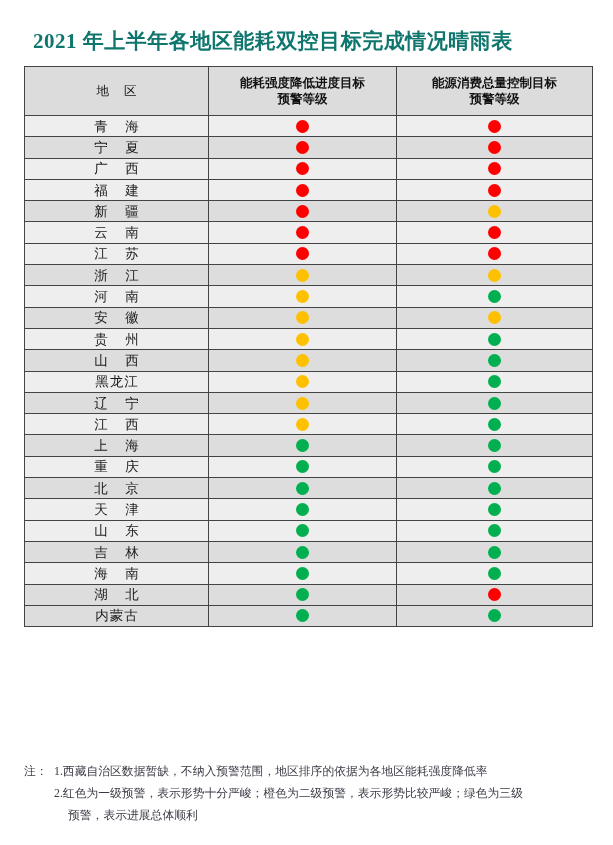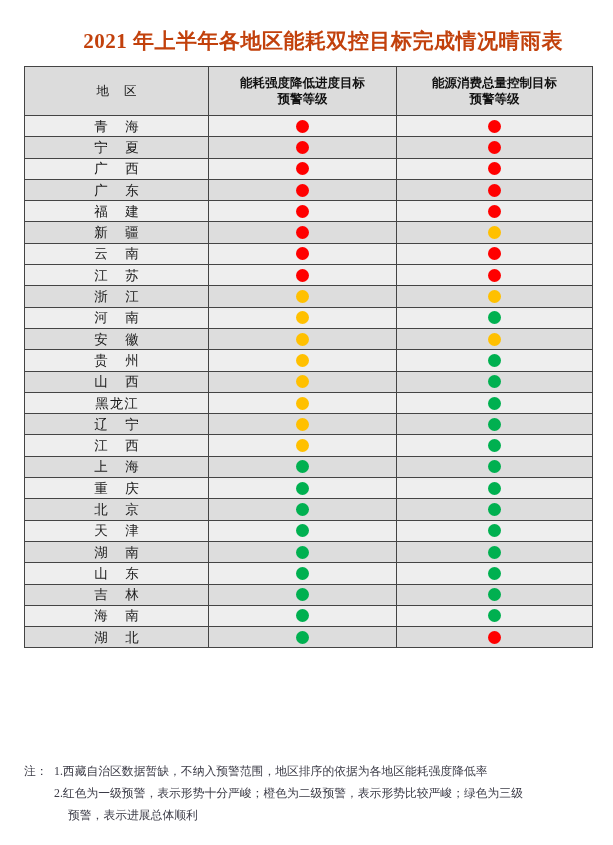--- a/index.html
+++ b/index.html
@@ -14,26 +14,26 @@
     color: #1a1a1a;
     overflow: hidden;
   }
   .page {
     position: relative;
     width: 613px;
     height: 845px;
     box-sizing: border-box;
   }
   .title {
-    text-align: center;
+    text-align: left;
     font-family: "Liberation Serif", "DejaVu Serif", serif;
     font-weight: bold;
     font-size: 21px;
     letter-spacing: 0.5px;
-    color: #c2410c;
+    color: #0f766e;
     margin: 0;
     padding-top: 26px;
     padding-bottom: 0;
     line-height: 30px;
     padding-left: 33px;
   }
   .table-wrap {
     position: absolute;
     left: 24px;
     top: 66px;
@@ -165,25 +165,20 @@
           <tr class="even">
             <td class="region">宁  夏</td>
             <td class="dotcell"><span class="dot" style="background: rgb(255, 0, 0);"></span></td>
             <td class="dotcell"><span class="dot" style="background: rgb(255, 0, 0);"></span></td>
           </tr>
           <tr class="odd">
             <td class="region">广  西</td>
             <td class="dotcell"><span class="dot" style="background: rgb(255, 0, 0);"></span></td>
             <td class="dotcell"><span class="dot" style="background: rgb(255, 0, 0);"></span></td>
           </tr>
-          <tr class="even">
-            <td class="region">广  东</td>
-            <td class="dotcell"><span class="dot" style="background: rgb(255, 0, 0);"></span></td>
-            <td class="dotcell"><span class="dot" style="background: rgb(255, 0, 0);"></span></td>
-          </tr>
           <tr class="odd">
             <td class="region">福  建</td>
             <td class="dotcell"><span class="dot" style="background: rgb(255, 0, 0);"></span></td>
             <td class="dotcell"><span class="dot" style="background: rgb(255, 0, 0);"></span></td>
           </tr>
           <tr class="even">
             <td class="region">新  疆</td>
             <td class="dotcell"><span class="dot" style="background: rgb(255, 0, 0);"></span></td>
             <td class="dotcell"><span class="dot" style="background: rgb(255, 192, 0);"></span></td>
           </tr>
@@ -250,44 +245,44 @@
           <tr class="even">
             <td class="region">北  京</td>
             <td class="dotcell"><span class="dot" style="background: rgb(0, 176, 80);"></span></td>
             <td class="dotcell"><span class="dot" style="background: rgb(0, 176, 80);"></span></td>
           </tr>
           <tr class="odd">
             <td class="region">天  津</td>
             <td class="dotcell"><span class="dot" style="background: rgb(0, 176, 80);"></span></td>
             <td class="dotcell"><span class="dot" style="background: rgb(0, 176, 80);"></span></td>
           </tr>
-          <tr class="even">
-            <td class="region">湖  南</td>
-            <td class="dotcell"><span class="dot" style="background: rgb(0, 176, 80);"></span></td>
-            <td class="dotcell"><span class="dot" style="background: rgb(0, 176, 80);"></span></td>
-          </tr>
           <tr class="odd">
             <td class="region">山  东</td>
             <td class="dotcell"><span class="dot" style="background: rgb(0, 176, 80);"></span></td>
             <td class="dotcell"><span class="dot" style="background: rgb(0, 176, 80);"></span></td>
           </tr>
           <tr class="even">
             <td class="region">吉  林</td>
             <td class="dotcell"><span class="dot" style="background: rgb(0, 176, 80);"></span></td>
             <td class="dotcell"><span class="dot" style="background: rgb(0, 176, 80);"></span></td>
           </tr>
           <tr class="odd">
             <td class="region">海  南</td>
             <td class="dotcell"><span class="dot" style="background: rgb(0, 176, 80);"></span></td>
             <td class="dotcell"><span class="dot" style="background: rgb(0, 176, 80);"></span></td>
           </tr>
           <tr class="even">
             <td class="region">湖  北</td>
             <td class="dotcell"><span class="dot" style="background: rgb(0, 176, 80);"></span></td>
             <td class="dotcell"><span class="dot" style="background: rgb(255, 0, 0);"></span></td>
+          </tr>
+          <tr class="even">
+            <td class="region compact">内蒙古</td>
+            <td class="dotcell"><span class="dot" style="background: rgb(0, 176, 80);"></span></td>
+            <td class="dotcell"><span class="dot" style="background: rgb(0, 176, 80);"></span></td>
           </tr>
         </tbody>
     </table>
   </div>
 
   <div class="notes">
     <span class="note-row">
       <span class="note-prefix">注：</span><span class="note-num">1.</span><span>西藏自治区数据暂缺，不纳入预警范围，地区排序的依据为各地区能耗强度降低率</span>
     </span>
     <span class="note-row">

